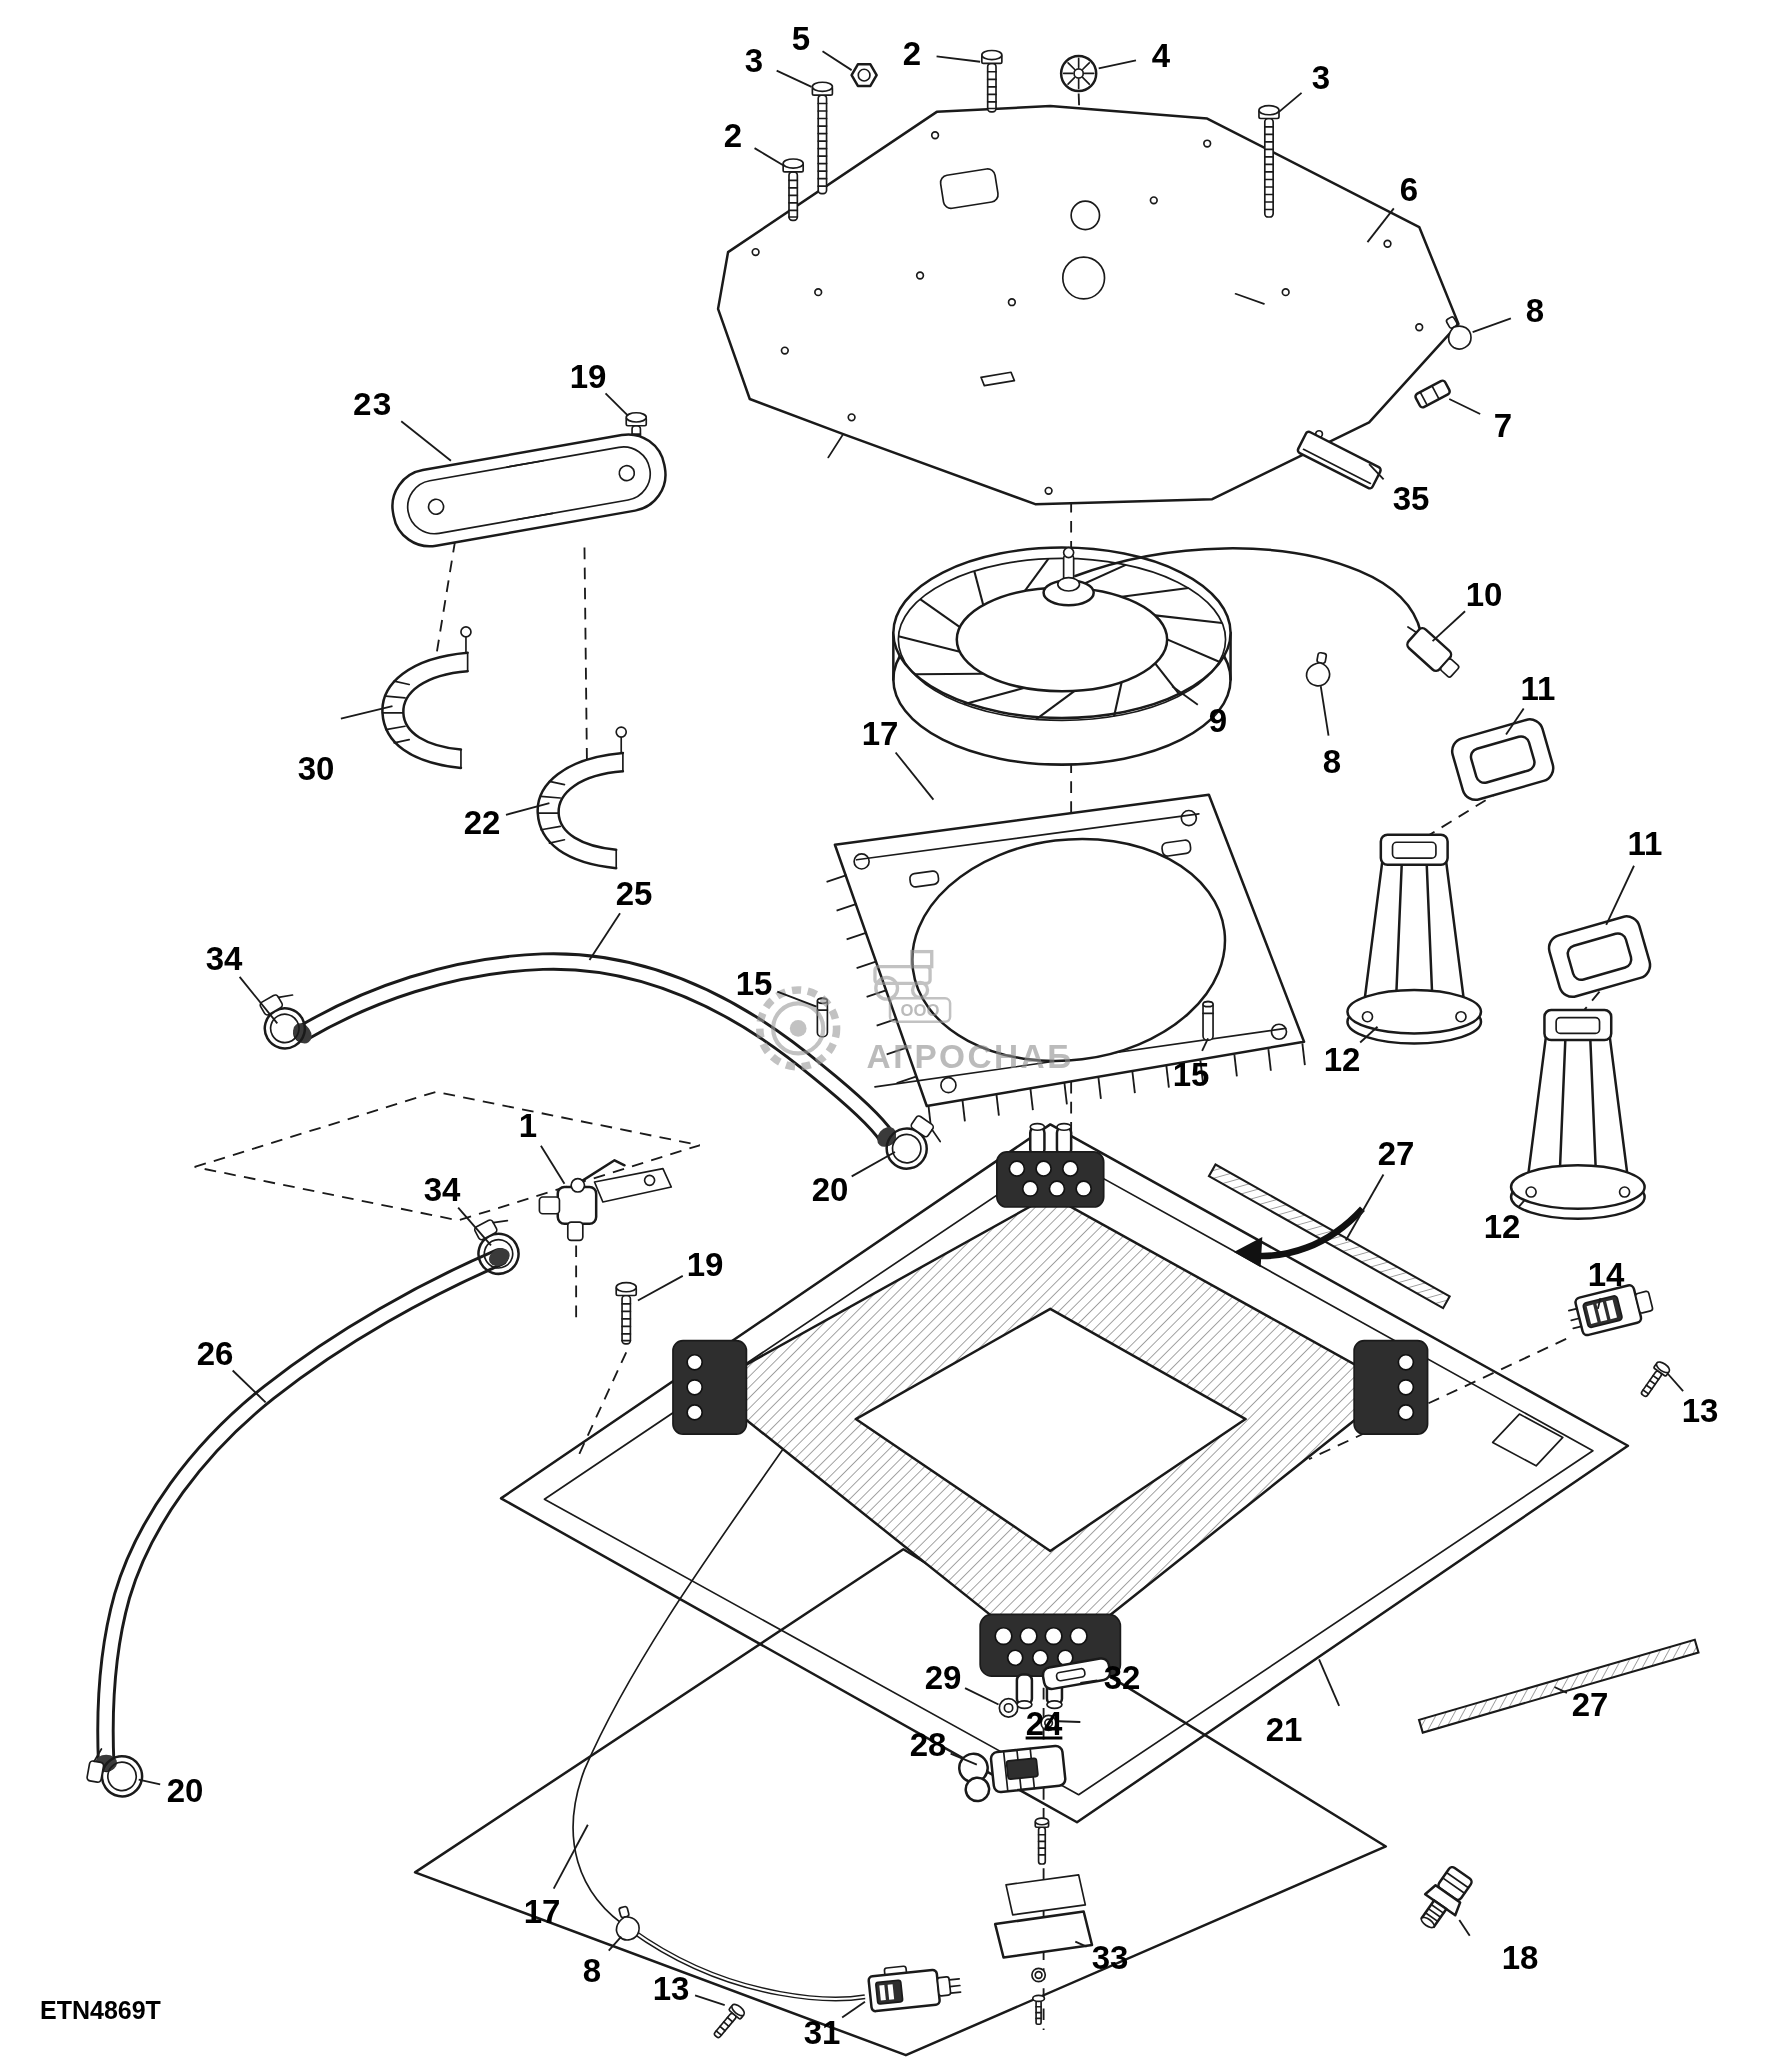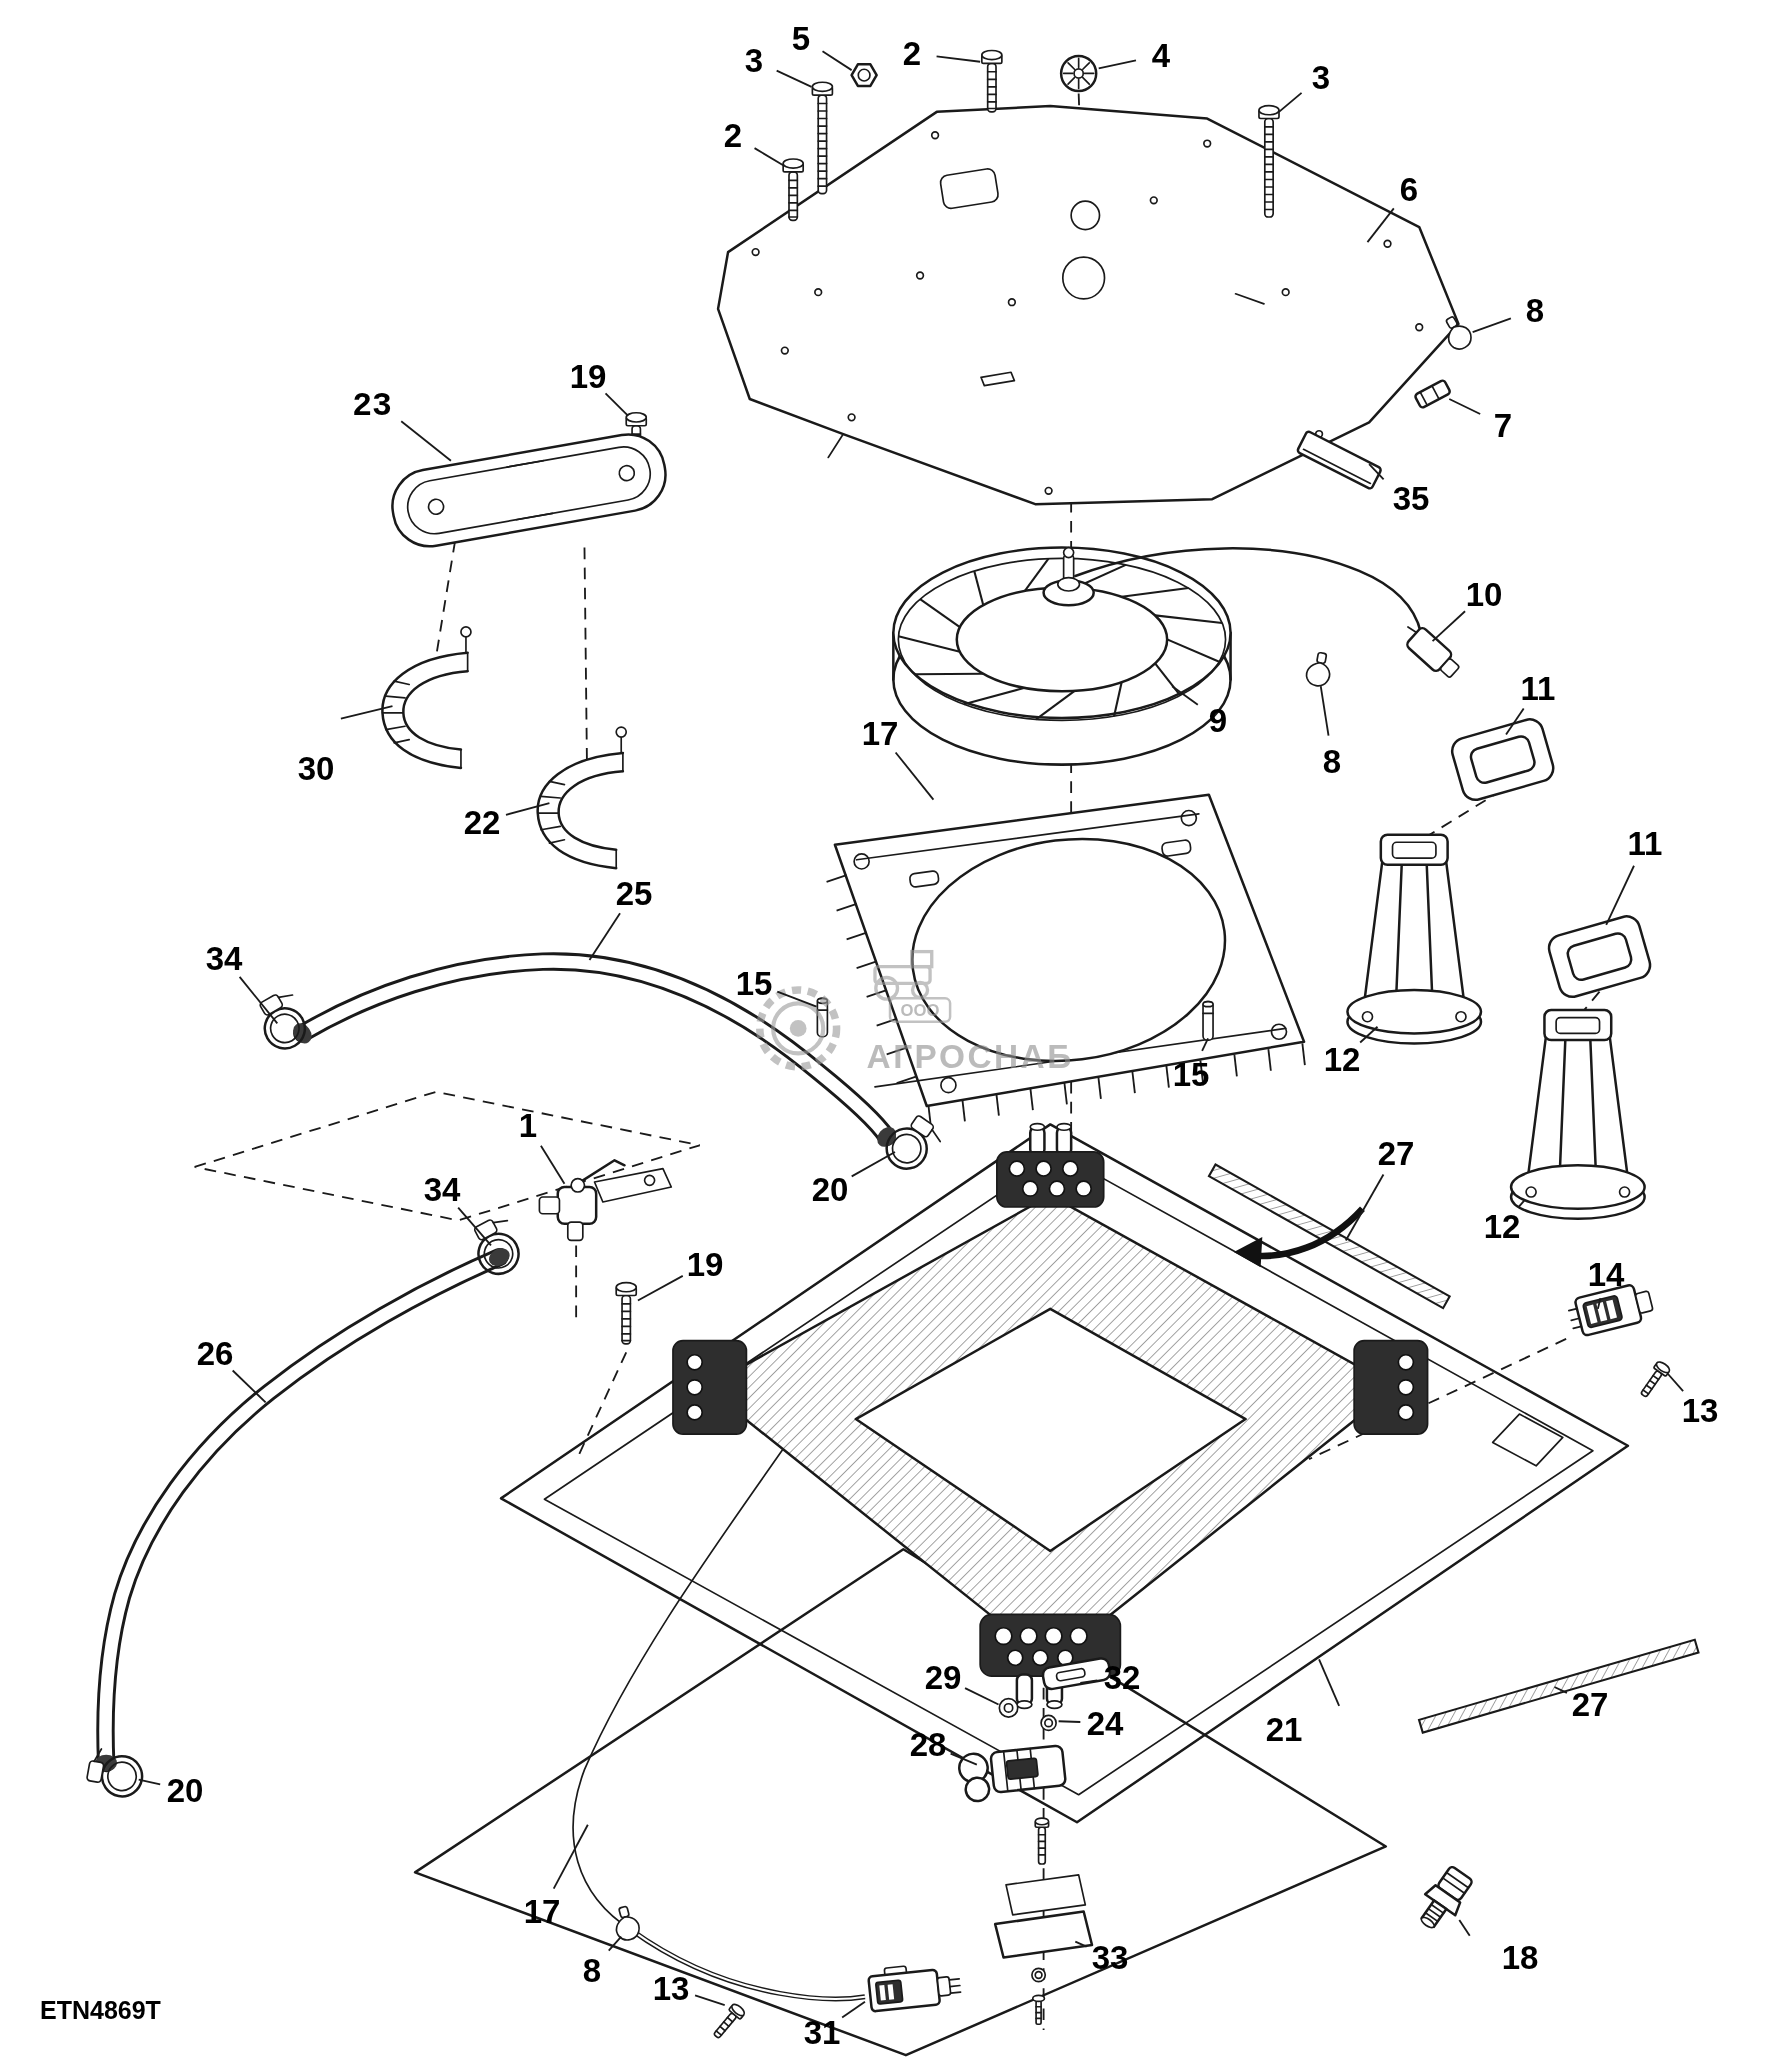--- a/index.html
+++ b/index.html
@@ -516,21 +516,21 @@
       <div class="callout" style="left: 1396px; top: 1153px;">27</div>
       <div class="callout" style="left: 830px; top: 1189px;">20</div>
       <div class="callout" style="left: 442px; top: 1189px;">34</div>
       <div class="callout" style="left: 1502px; top: 1226px;">12</div>
       <div class="callout" style="left: 705px; top: 1264px;">19</div>
       <div class="callout" style="left: 1606px; top: 1274px;">14</div>
       <div class="callout" style="left: 215px; top: 1353px;">26</div>
       <div class="callout" style="left: 1700px; top: 1410px;">13</div>
       <div class="callout" style="left: 943px; top: 1677px;">29</div>
       <div class="callout" style="left: 1122px; top: 1677px;">32</div>
-      <div class="callout" style="left: 1105px; top: 1723px;">24</div>
+      <div class="callout" style="left: 1044px; top: 1723px; text-decoration: underline;">24</div>
       <div class="callout" style="left: 1284px; top: 1729px;">21</div>
       <div class="callout" style="left: 1590px; top: 1704px;">27</div>
       <div class="callout" style="left: 928px; top: 1744px;">28</div>
       <div class="callout" style="left: 185px; top: 1790px;">20</div>
       <div class="callout" style="left: 542px; top: 1911px;">17</div>
       <div class="callout" style="left: 592px; top: 1970px;">8</div>
       <div class="callout" style="left: 671px; top: 1988px;">13</div>
       <div class="callout" style="left: 822px; top: 2032px;">31</div>
       <div class="callout" style="left: 1110px; top: 1957px;">33</div>
       <div class="callout" style="left: 1484px; top: 1957px; margin-left: 36px;">18</div>

